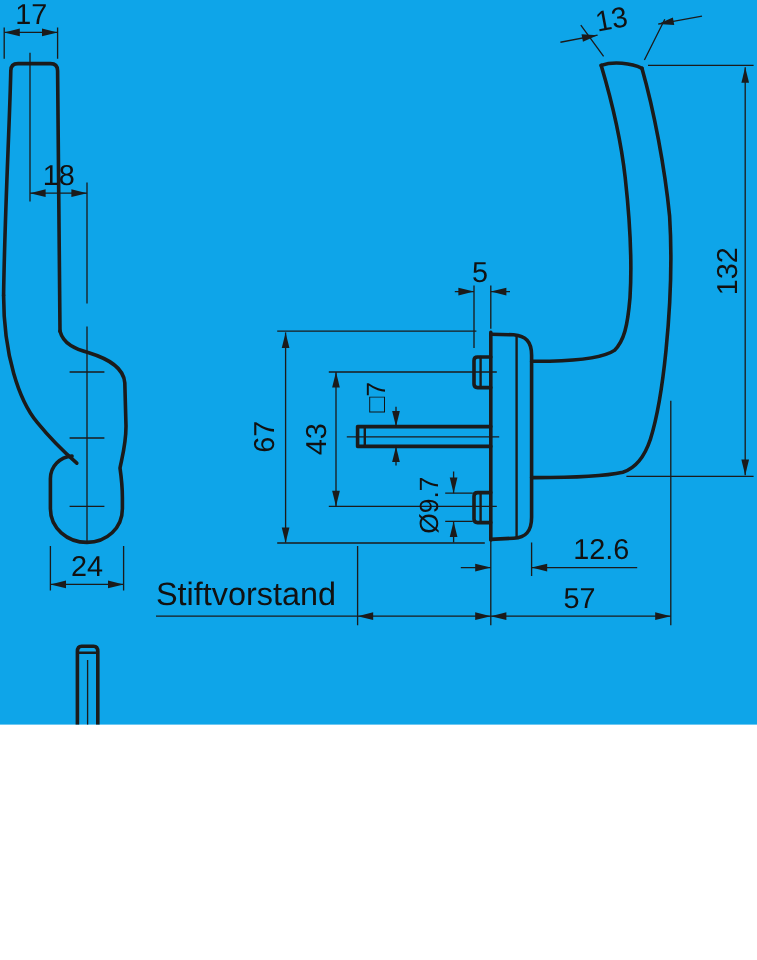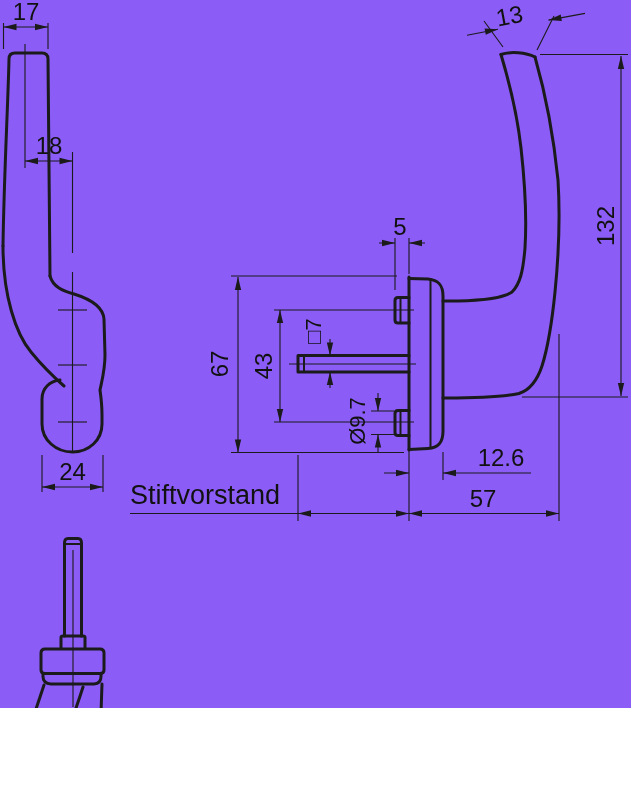--- a/index.html
+++ b/index.html
@@ -1,16 +1,16 @@
 <!DOCTYPE html>
 <html><head>
 <meta charset="utf-8">
 <style>
   html,body{margin:0;padding:0;background:#ffffff;}
-  .stage{position:relative;width:631px;height:708px;background:#8b5cf6;overflow:hidden;
+  .stage{position:relative;width:631px;height:604px;background:#0ea5e9;overflow:hidden;
          font-family:"Liberation Sans", "DejaVu Sans", sans-serif;}
   svg{display:block;}
   .outline{fill:none;stroke:#1b1b1b;stroke-width:3;stroke-linecap:round;stroke-linejoin:round;}
   .mid{fill:none;stroke:#1b1b1b;stroke-width:2;stroke-linecap:round;}
   .thin{fill:none;stroke:#1b1b1b;stroke-width:1.1;stroke-linecap:butt;}
   .arrow{fill:#1b1b1b;stroke:none;}
   .dim-text{font-size:24px;fill:#111;}
   .dim-text-sm{font-size:22px;fill:#111;}
   .label-text{font-size:27px;fill:#111;}
 </style>

